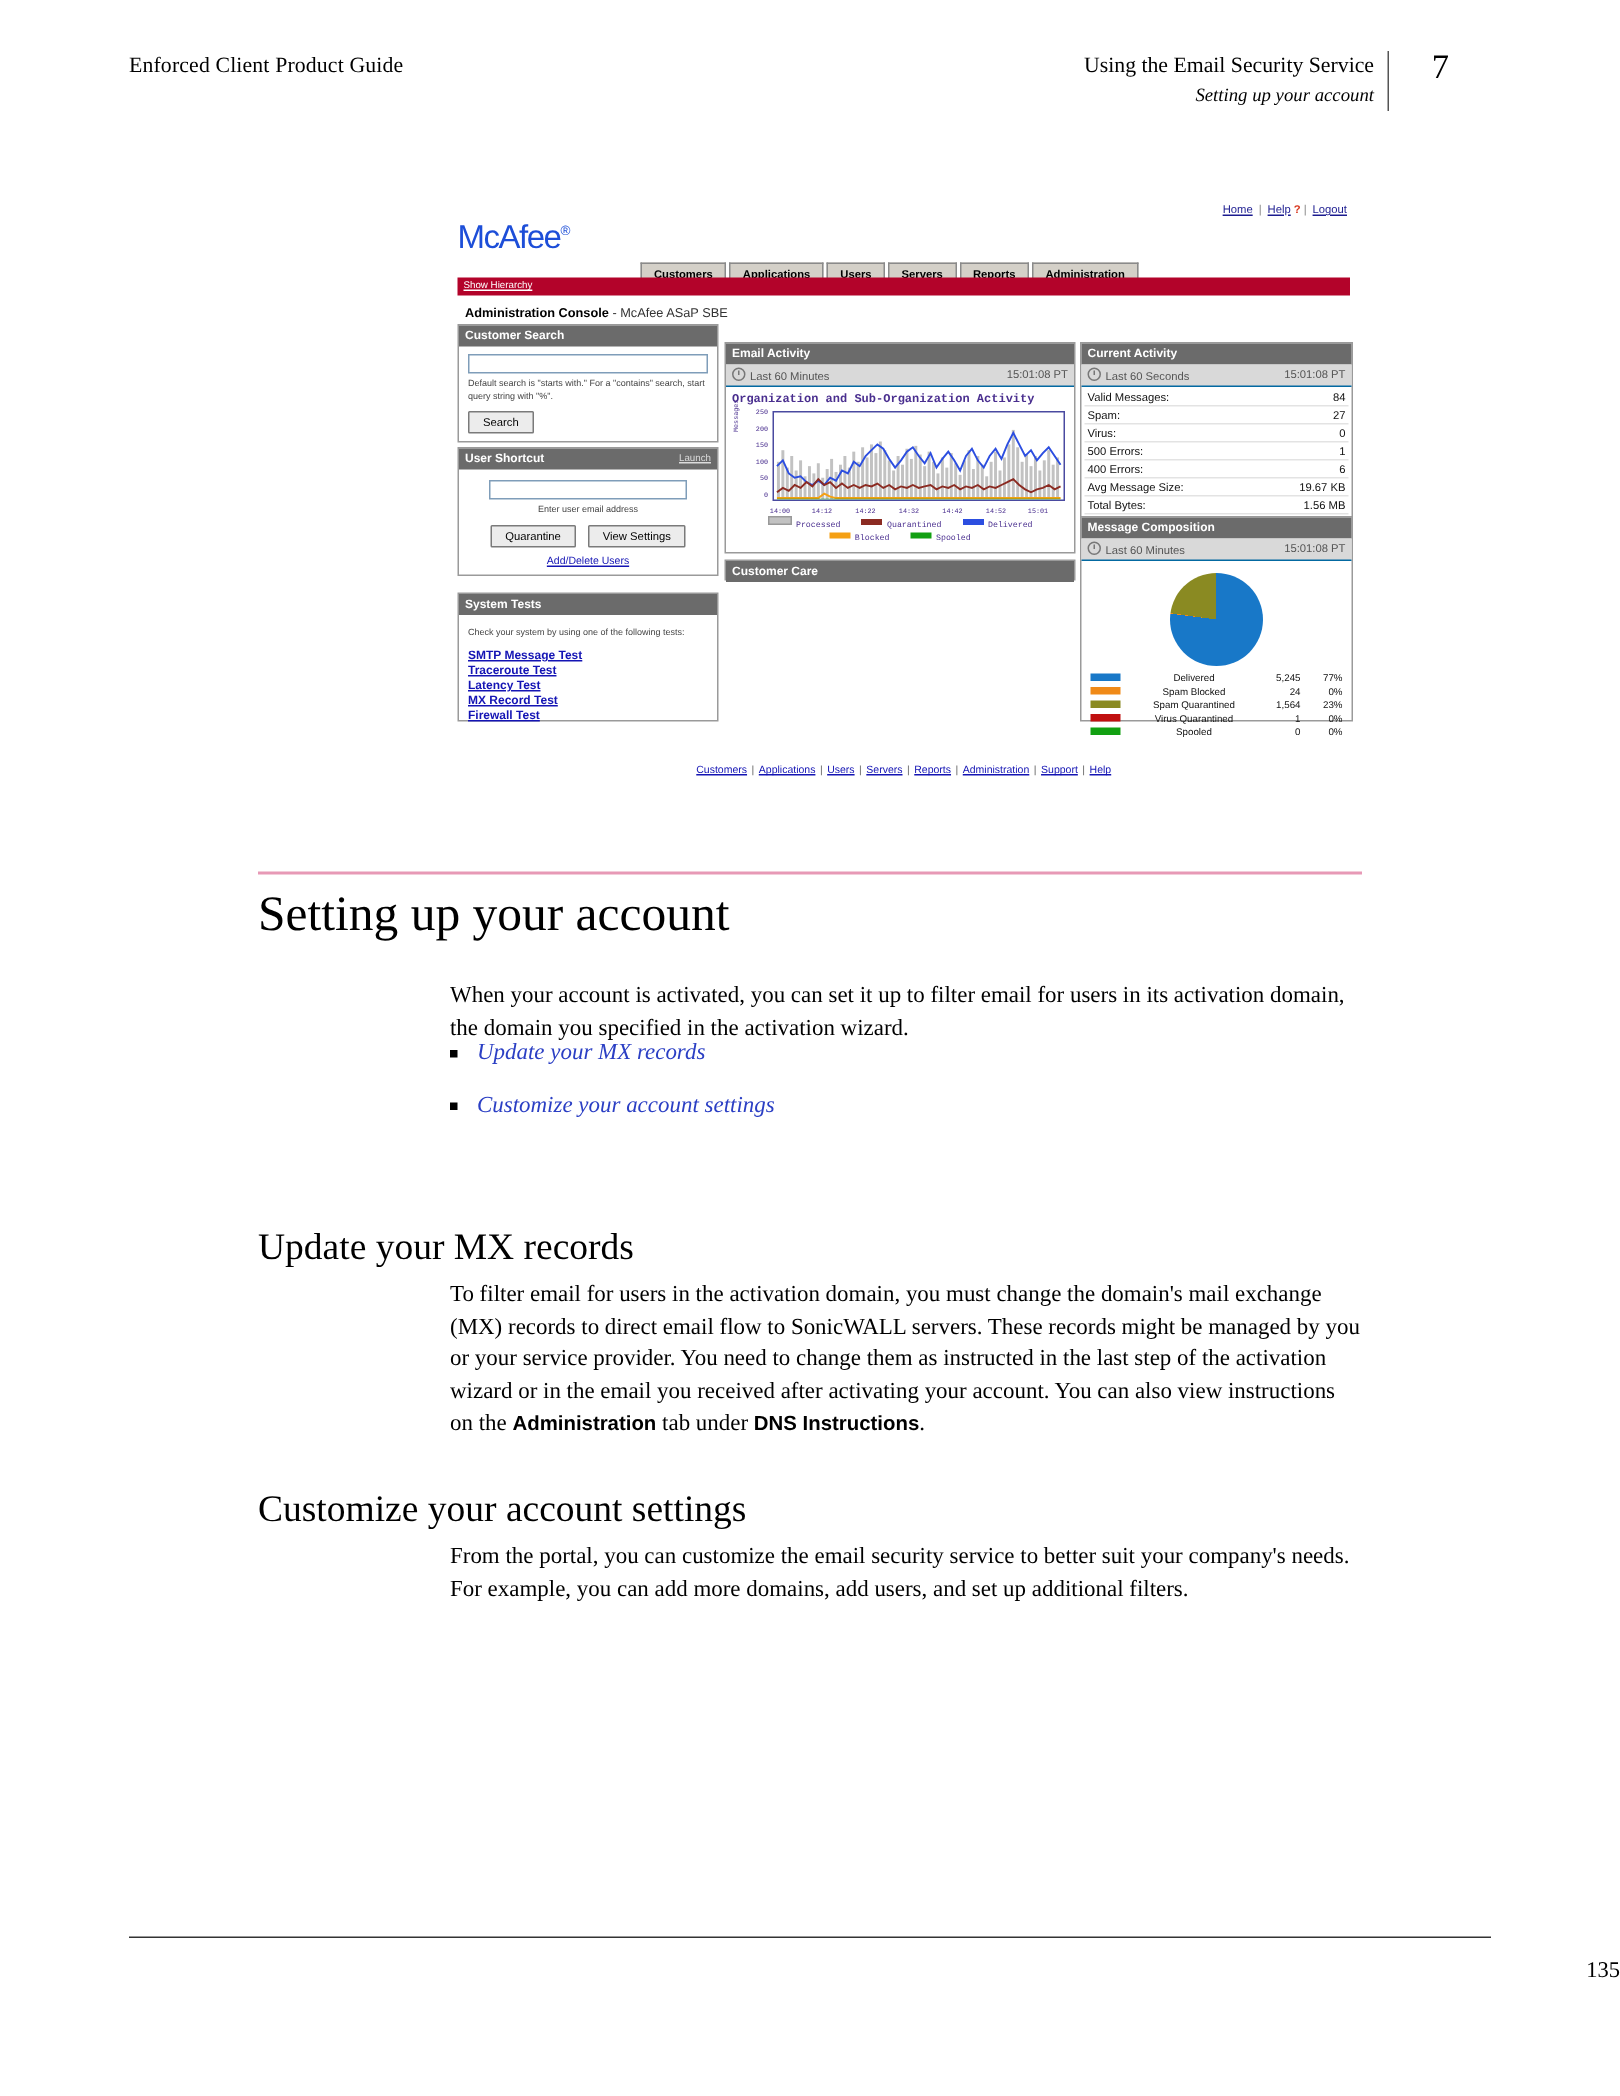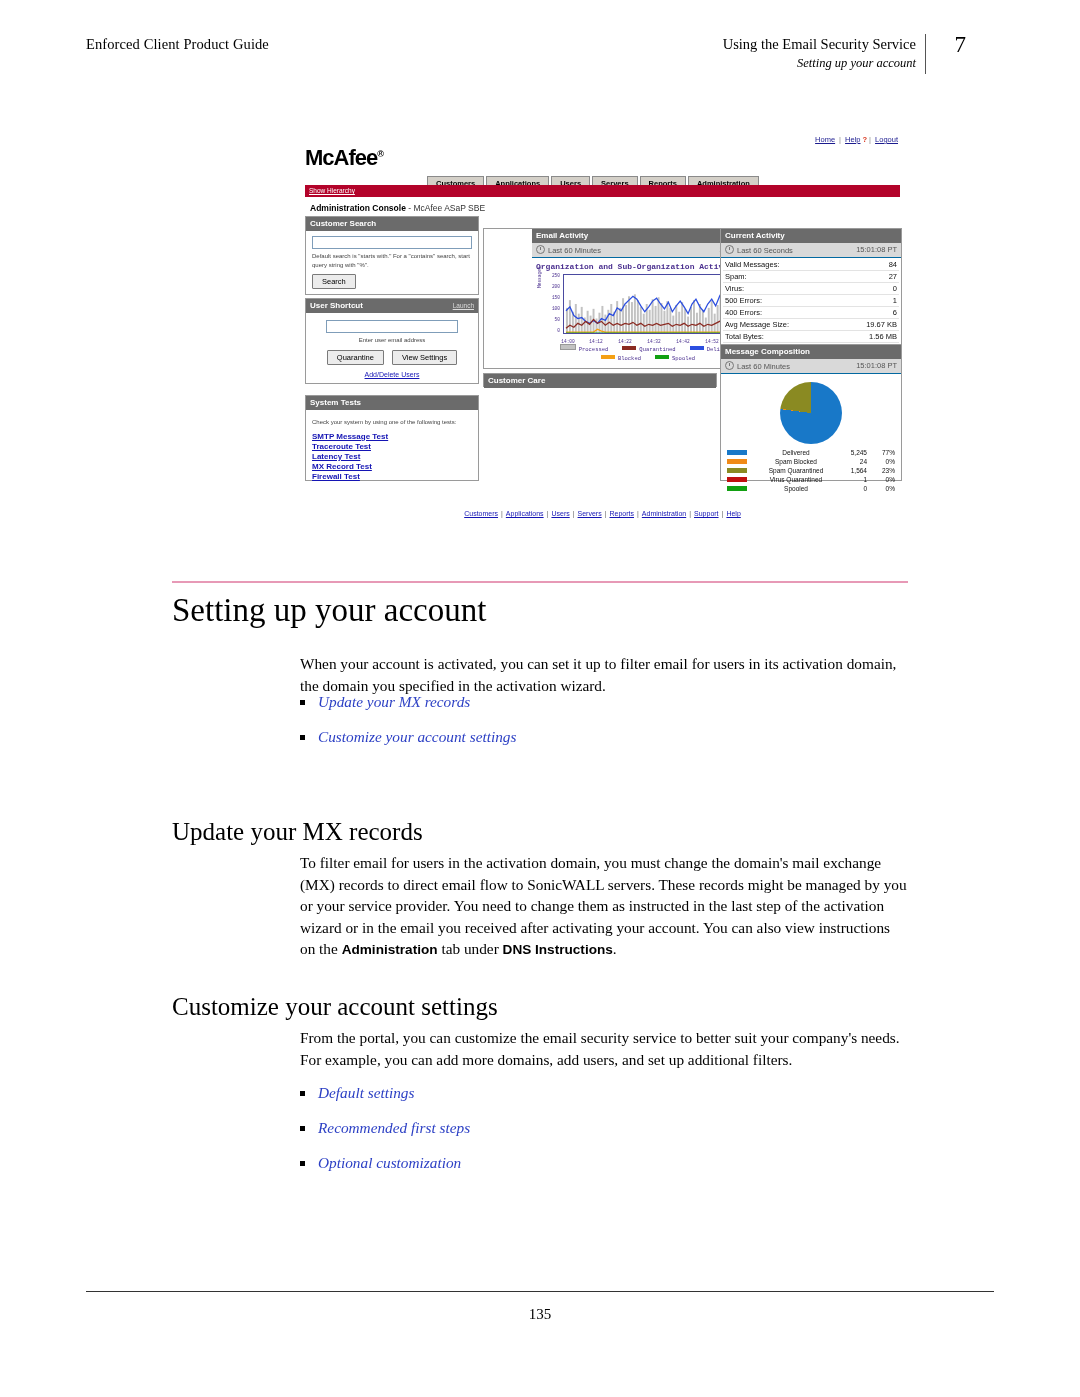--- a/index.html
+++ b/index.html
@@ -47,22 +47,22 @@
   }
   .portal-toplinks {
     position:absolute; right:0; top:2px; font-size:7.5px; color:#333;
   }
   .portal-toplinks a { color:#1b1b8f; text-decoration:underline; margin:0 2px; }
   .portal-toplinks span.sep { color:#888; margin:0 2px; }
   .qmark { color:#d8341b; font-weight:bold; }
 
   .mcafee-logo {
     position:absolute; left:0; top:12px;
-    font-family:"Liberation Sans", sans-serif; font-weight:bold;
-    font-size:22px; color:#000000; letter-spacing:-1px;
+    font-family:"Liberation Sans", sans-serif; font-weight:normal;
+    font-size:22px; color:#1d4ed8; letter-spacing:-1px;
   }
   .mcafee-logo sup { font-size:9px; vertical-align:super; }
 
   .tabbar { position:absolute; left:122px; top:39px; height:13px; }
   .tab {
     display:inline-block; height:11px; line-height:11px;
     background:#d4d0c8; border:1px solid #8a8a8a; border-bottom:none;
     margin-right:2px; padding:1px 8px 2px 8px;
     font-size:7.5px; color:#000; text-decoration:underline; font-weight:bold;
   }
@@ -183,21 +183,21 @@
     font-family:"Liberation Serif", serif; font-style:italic; font-size:15.3px;
     color:#2b3fc4; line-height:35px;
   }
   ul.xlist li::before {
     content:""; position:absolute; left:4px; top:16px;
     width:5px; height:5px; background:#000;
   }
 
   .foot-rule { position:absolute; left:86px; top:1291px; width:908px; height:1px; background:#333; }
   .foot-pageno {
-    position:absolute; left:0; top:1306px; width:1080px; text-align:center;
+    position:absolute; left:0; top:1306px; width:1080px; text-align:right;
     font-family:"Liberation Serif", serif; font-size:15px;
   }
 </style>
 </head>
 <body>
 
 <div class="page">
 
   <div class="runhead">
     <div class="runhead-left">Enforced Client Product Guide</div>
@@ -257,21 +257,21 @@
       <div class="panel-body">
         <div class="hint">Check your system by using one of the following tests:</div>
         <a class="test-link">SMTP Message Test</a>
         <a class="test-link">Traceroute Test</a>
         <a class="test-link">Latency Test</a>
         <a class="test-link">MX Record Test</a>
         <a class="test-link">Firewall Test</a>
       </div>
     </div>
 
-    <div class="panel" style="left:178px; top:95px; width:232px;padding-left:48px;">
+    <div class="panel" style="left:178px; top:95px; width:232px;">
       <div class="panel-head">Email Activity</div>
       <div class="panel-sub">
         <span class="clock"></span><span>Last 60 Minutes</span>
         <span class="ts">15:01:08 PT</span>
       </div>
       <div class="panel-body" style="padding:2px 4px 4px 4px;">
         <div class="chart-title">Organization and Sub-Organization Activity</div>
         <div class="chart-wrap">
           <div class="ylabel">Messages</div>
           <div class="ytick" style="top:1px;">250</div>
@@ -458,22 +458,17 @@
     <li><span>Update your MX records</span></li>
     <li><span>Customize your account settings</span></li>
   </ul>
 
   <h2 class="h2" style="top:818px;">Update your MX records</h2>
   <p class="body" style="top:852px;"><span>To filter email for users in the activation domain, you must change the domain's mail exchange (MX) records to direct email flow to SonicWALL servers. These records might be managed by you or your service provider. You need to change them as instructed in the last step of the activation wizard or in the email you received after activating your account. You can also view instructions on the </span><b>Administration</b><span> tab under </span><b>DNS Instructions</b><span>.</span></p>
 
   <h2 class="h2" style="top:993px;">Customize your account settings</h2>
   <p class="body" style="top:1027px;">From the portal, you can customize the email security service to better suit your company's needs. For example, you can add more domains, add users, and set up additional filters.</p>
 
-  <ul class="xlist" style="top:1075px;">
-    <li><span>Default settings</span></li>
-    <li><span>Recommended first steps</span></li>
-    <li><span>Optional customization</span></li>
-  </ul>
 
   <div class="foot-rule"></div>
   <div class="foot-pageno">135</div>
 
 </div>
 
 </body></html>

